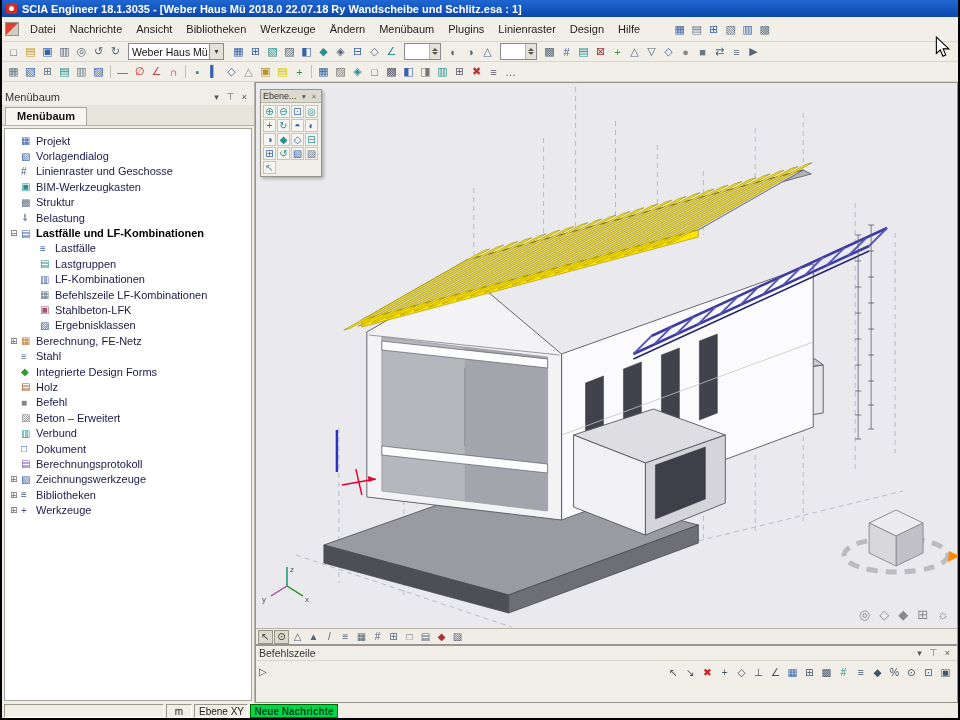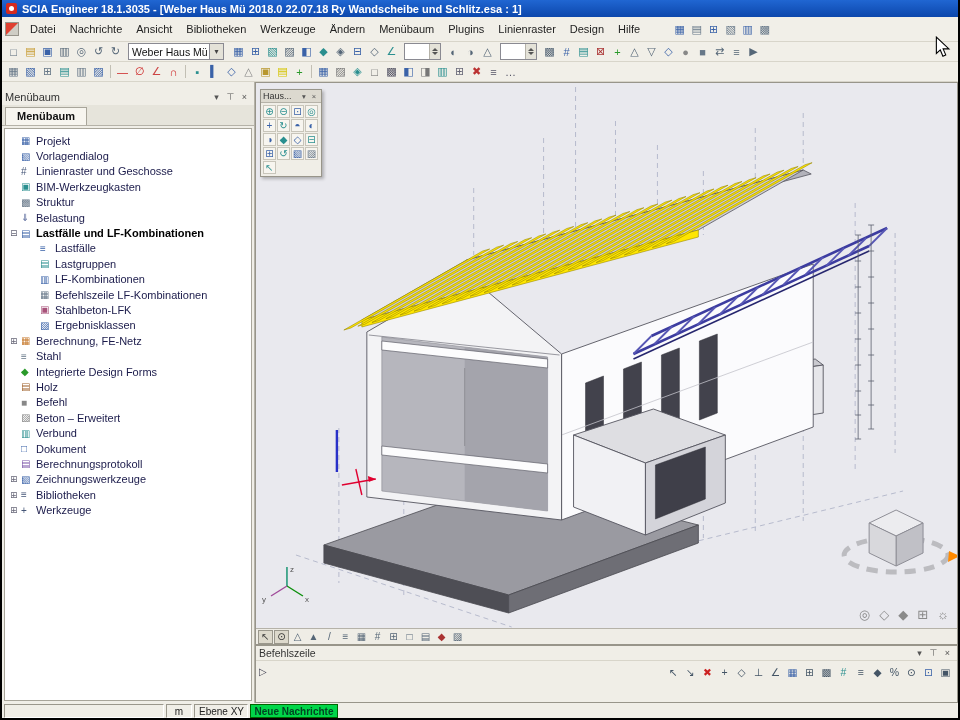--- a/index.html
+++ b/index.html
@@ -392,21 +392,21 @@
             <ellipse cx="641" cy="472" rx="52" ry="17" fill="none" stroke="#bcbcc0" stroke-width="5" stroke-dasharray="11 8"></ellipse>
             <polygon points="641,427 668,440 641,453 614,440" fill="#ececef" stroke="#8e8e96"></polygon>
             <polygon points="641,453 668,440 668,470 641,483" fill="#c0c0c6" stroke="#8e8e96"></polygon>
             <polygon points="614,440 641,453 641,483 614,470" fill="#d8d8dc" stroke="#8e8e96"></polygon>
             <polygon points="694,468 705,473 693,479" fill="#ff8a00"></polygon>
           </g>
         </svg>
 
         <div class="palette">
           <div class="pal-head">
-            <span class="pal-title">Haus...</span>
+            <span class="pal-title">Ebene...</span>
             <span class="pico">▾</span>
             <span class="pico">×</span>
           </div>
           <div class="pal-body">
 
           <span class="pbi" style="color: rgb(42, 143, 143);">⊕</span>
                 <span class="pbi" style="color: rgb(42, 143, 143);">⊖</span>
                 <span class="pbi" style="color: rgb(58, 98, 168);">⊡</span>
                 <span class="pbi" style="color: rgb(42, 143, 143);">◎</span>
                 <span class="pbi" style="color: rgb(58, 98, 168);">+</span>

